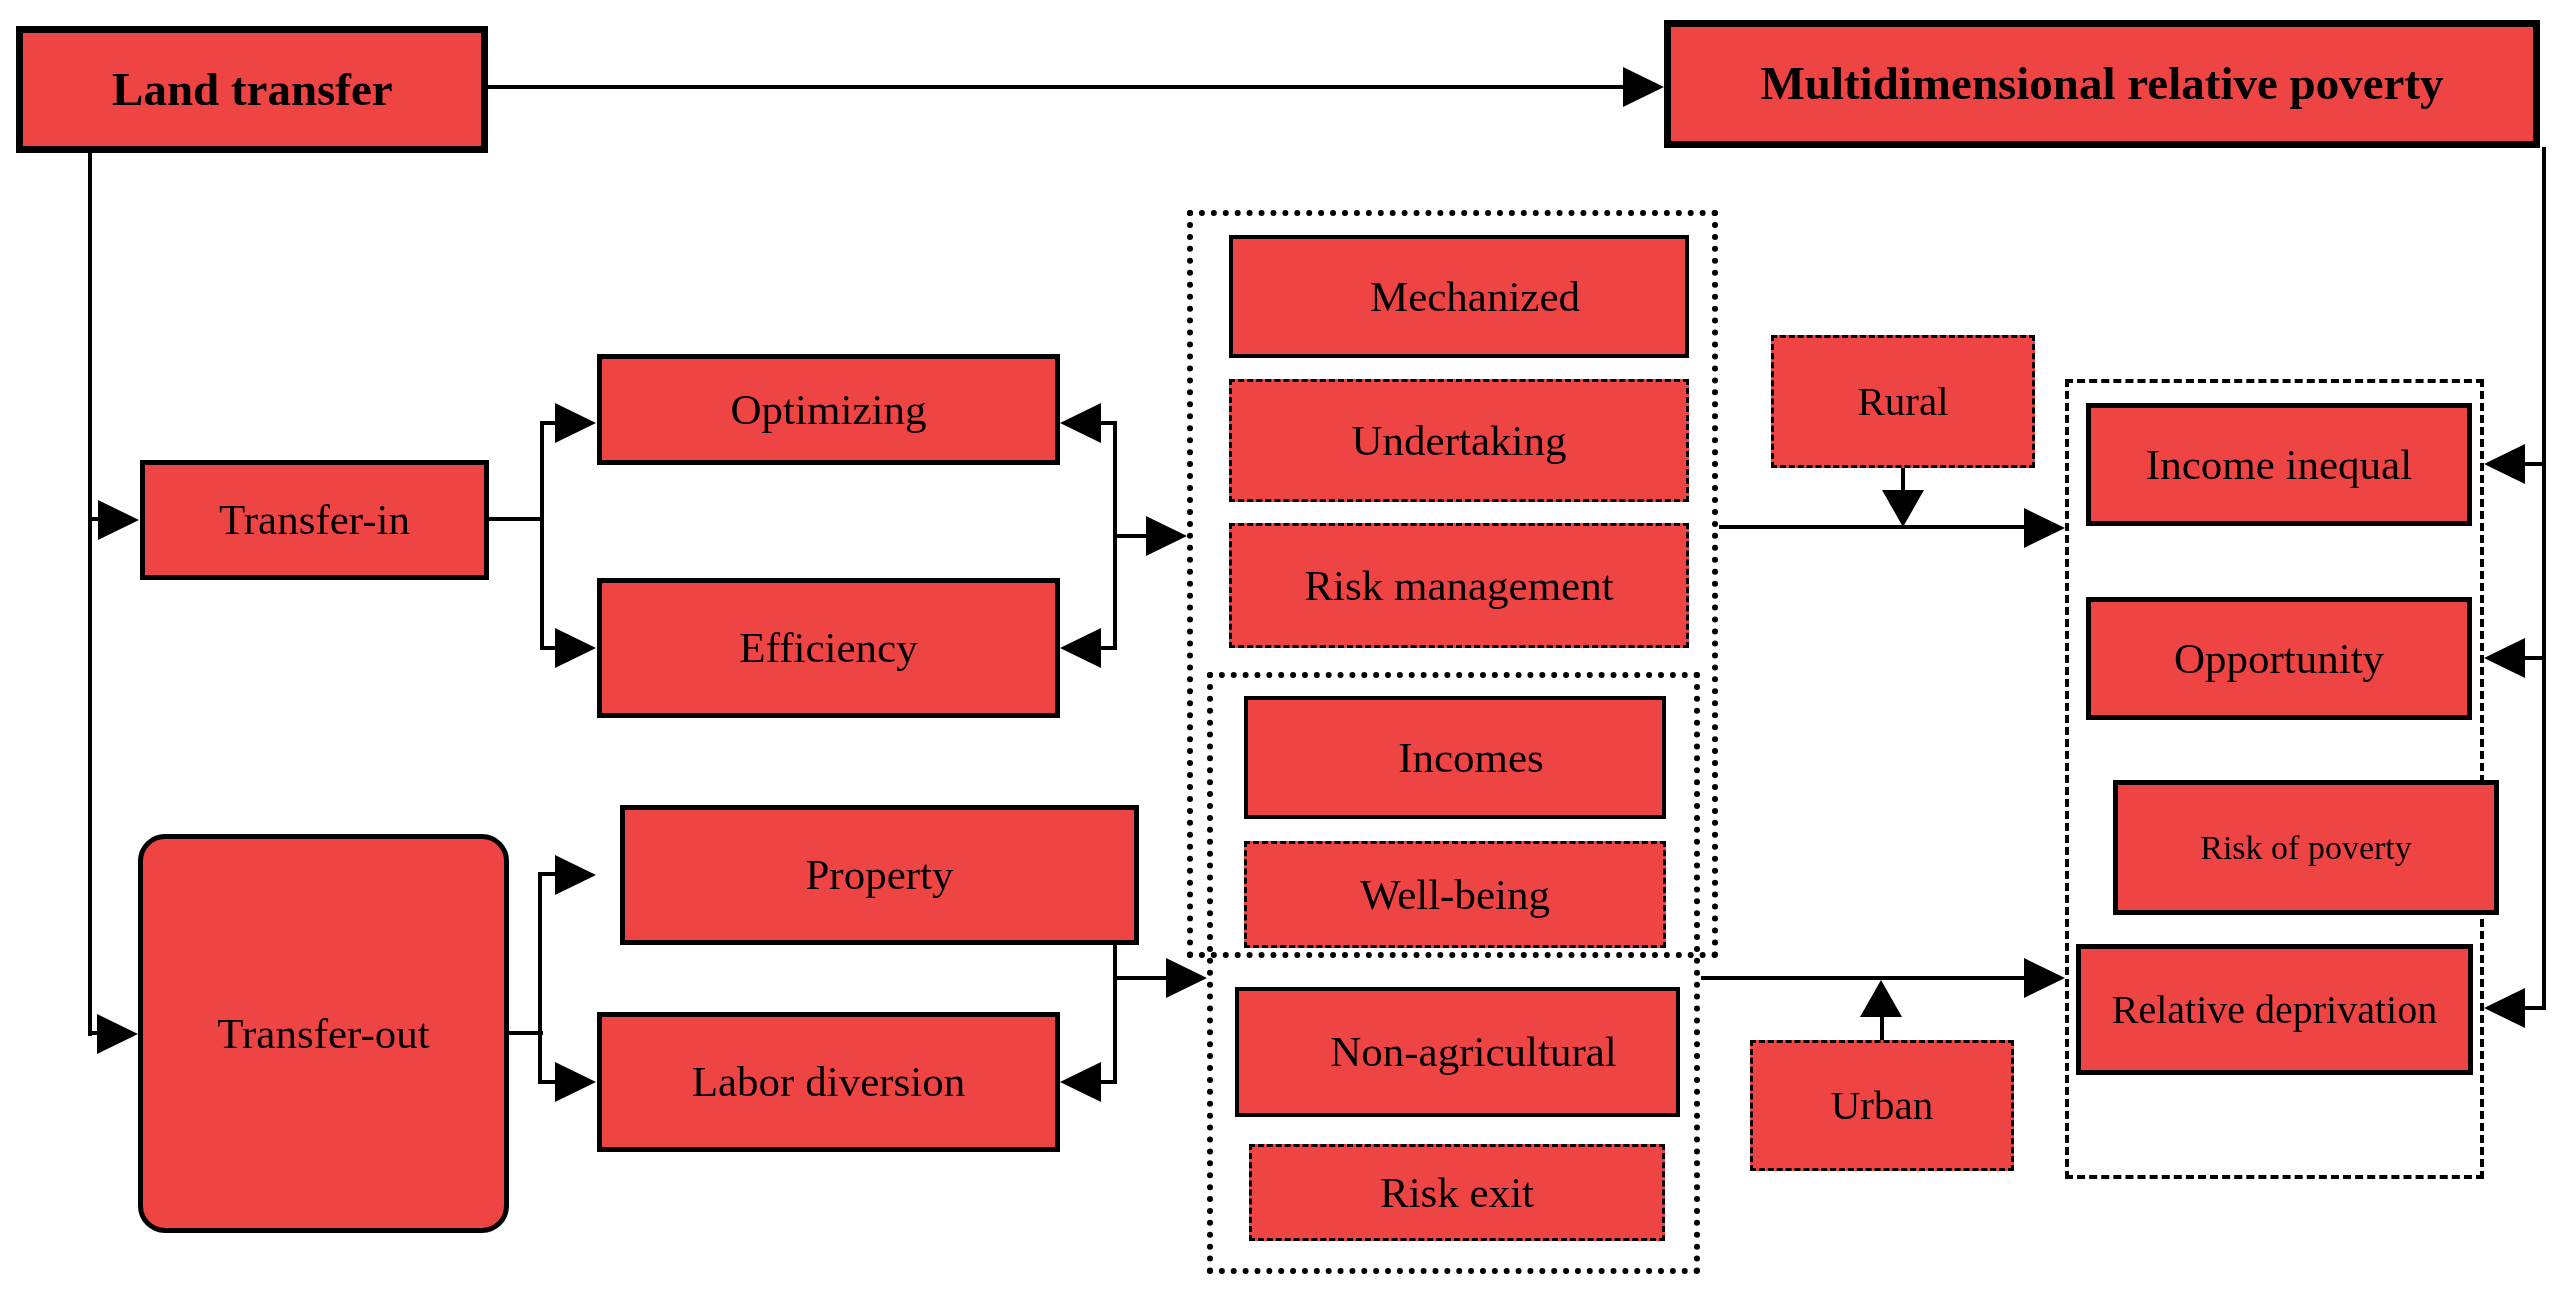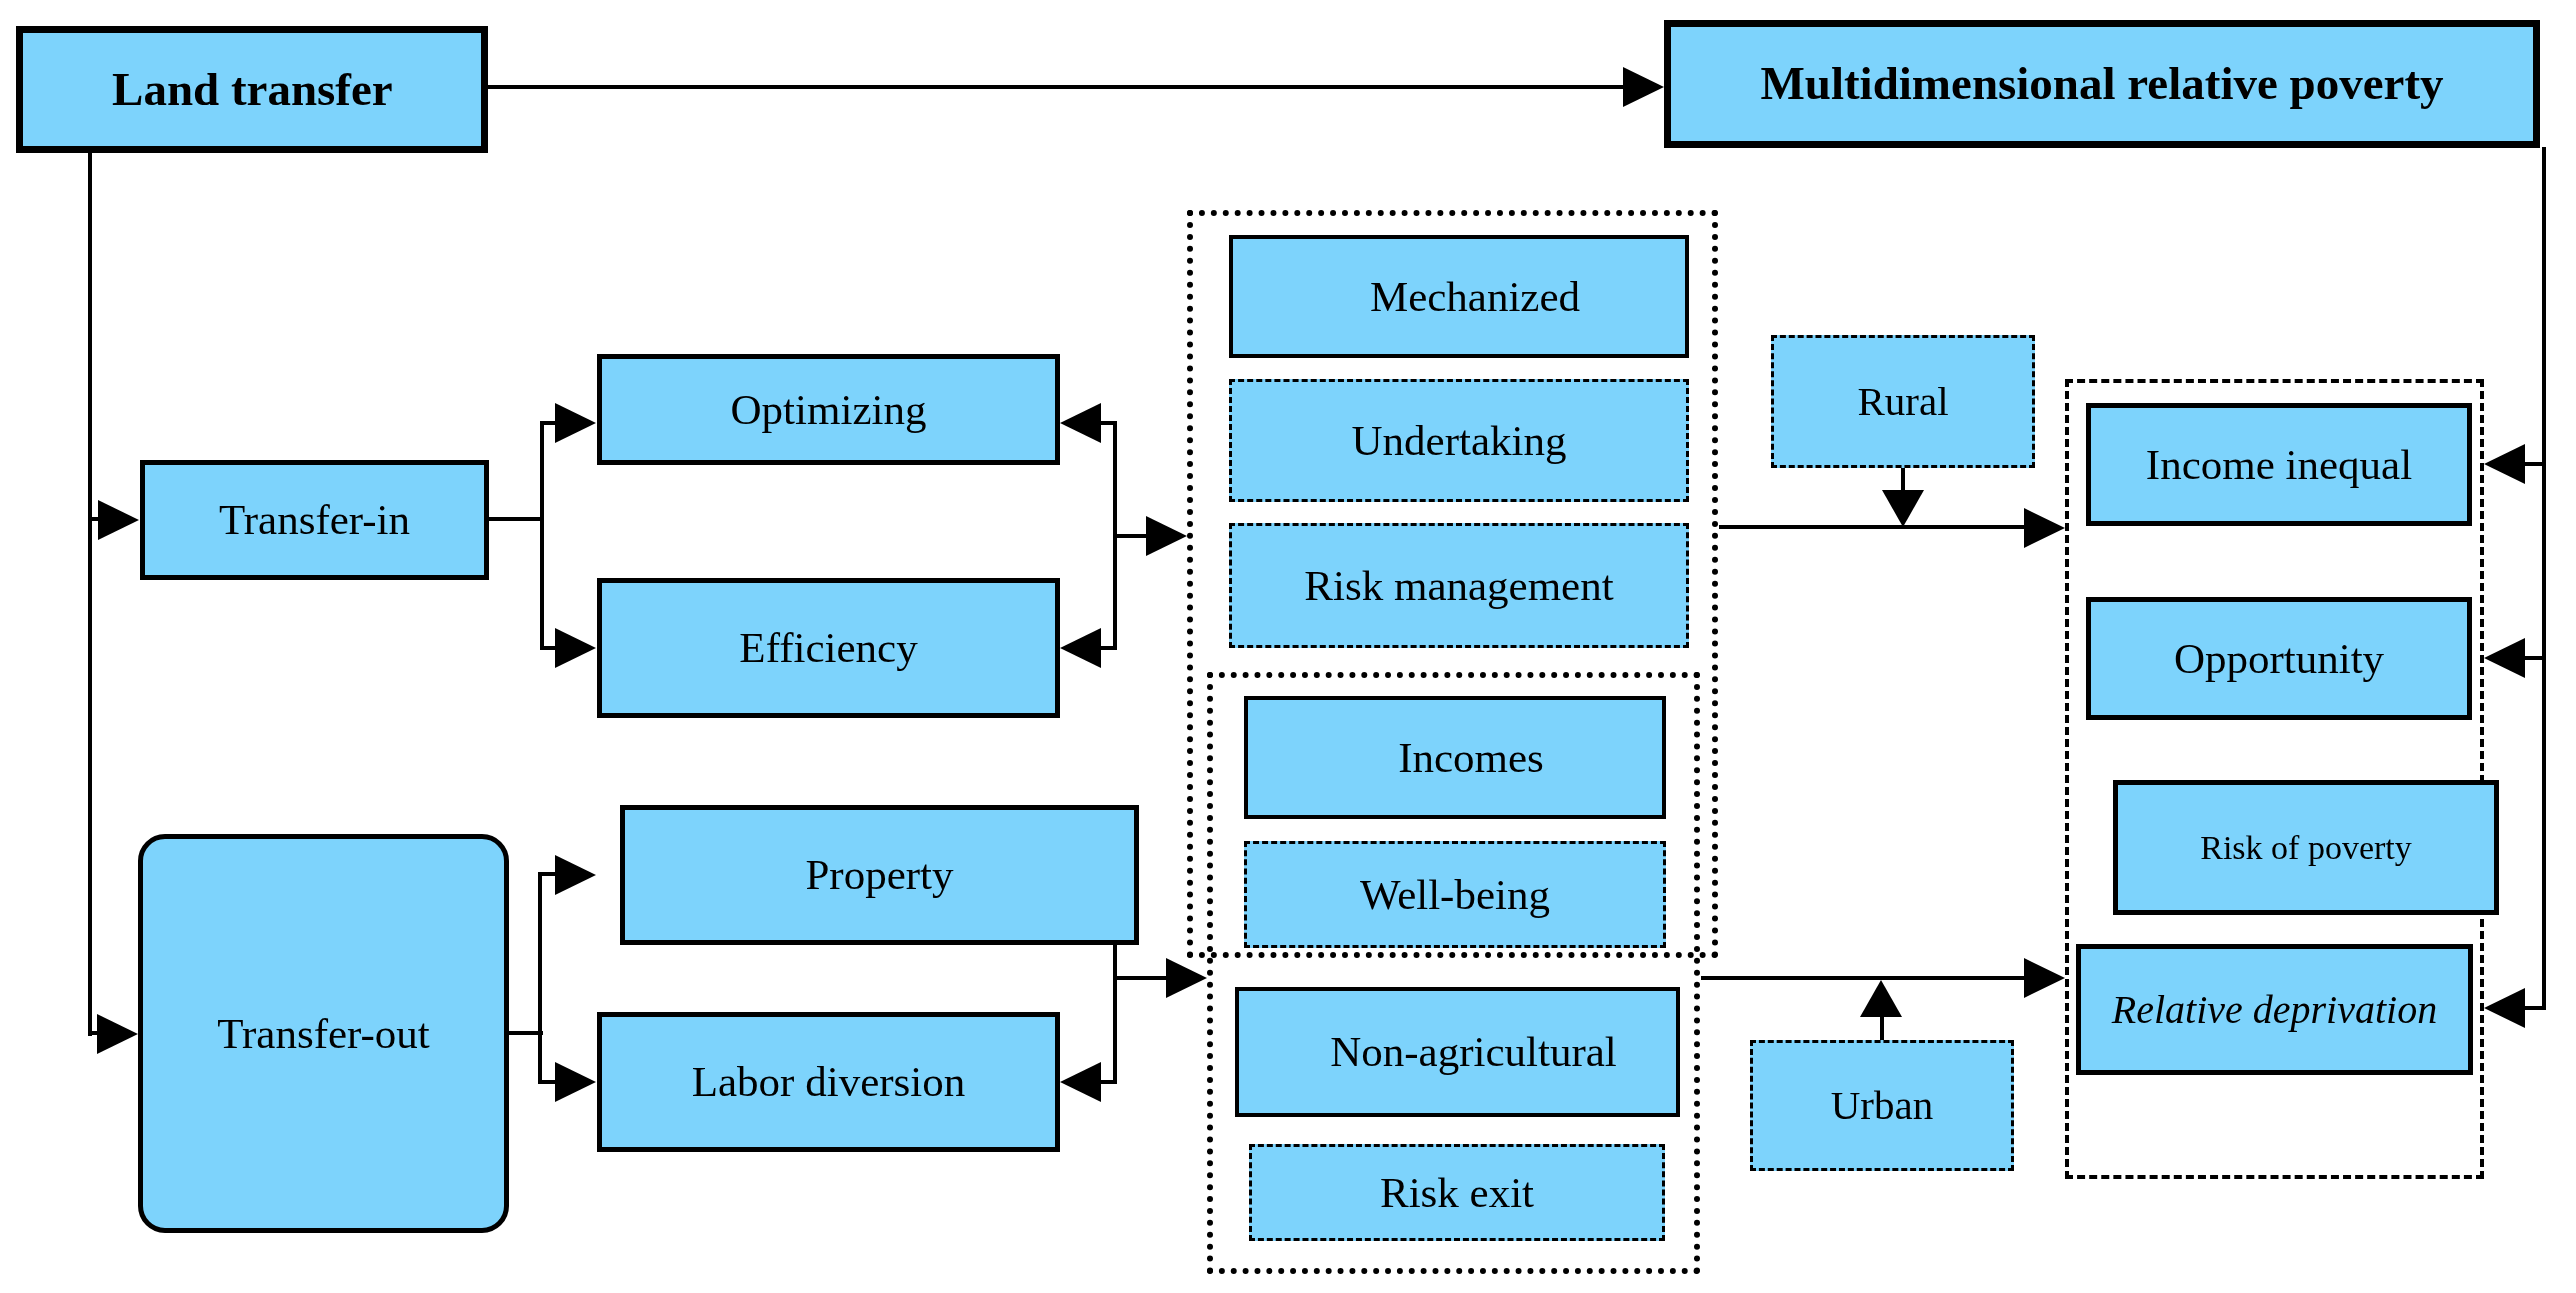--- a/index.html
+++ b/index.html
@@ -9,21 +9,21 @@
     background:#ffffff;
     font-family:"Liberation Serif","DejaVu Serif",serif;
     color:#000;
     overflow:hidden;
   }
   .box {
     position:absolute;
     box-sizing:border-box;
     display:flex; align-items:center; justify-content:center;
     text-align:center;
-    background:#7dd3fc;
+    background:#ef4444;
     font-size:43px;
     line-height:1.05;
     white-space:nowrap;
   }
   .b-heavy  { border:7.8px solid #000; font-weight:bold; font-size:47px; }
   .b-solid  { border:5px solid #000; }
   .b-thin   { border:4.3px solid #000;padding-left:32px; }
   .b-dash   { border:3.6px dashed #000; }
   .grp-dot  { position:absolute; box-sizing:border-box; border:6.4px dotted #000; background:transparent; }
   .grp-dash { position:absolute; box-sizing:border-box; border:4.3px dashed #000; background:transparent; }
@@ -136,16 +136,16 @@
   <div class="box b-dash fs-rl" style="left:1771px; top:335px; width:264px; height:133px;">Rural</div>
 
   <div class="box b-dash fs-rl" style="left:1750px; top:1040px; width:264px; height:131px;">Urban</div>
 
   <div class="box b-solid" style="left:2086px; top:403px; width:386px; height:123px;">Income inequal</div>
 
   <div class="box b-solid" style="left:2086px; top:597px; width:386px; height:123px;">Opportunity</div>
 
   <div class="box b-solid fs-sm" style="left:2086px; top:780px; width:386px; height:135px;">Risk of poverty</div>
 
-  <div class="box b-solid fs-md" style="left:2076px; top:944px; width:397px; height:131px;font-style:italic;">Relative deprivation</div>
+  <div class="box b-solid fs-md" style="left:2076px; top:944px; width:397px; height:131px;">Relative deprivation</div>
 
 </div>
 
 
 </body></html>

